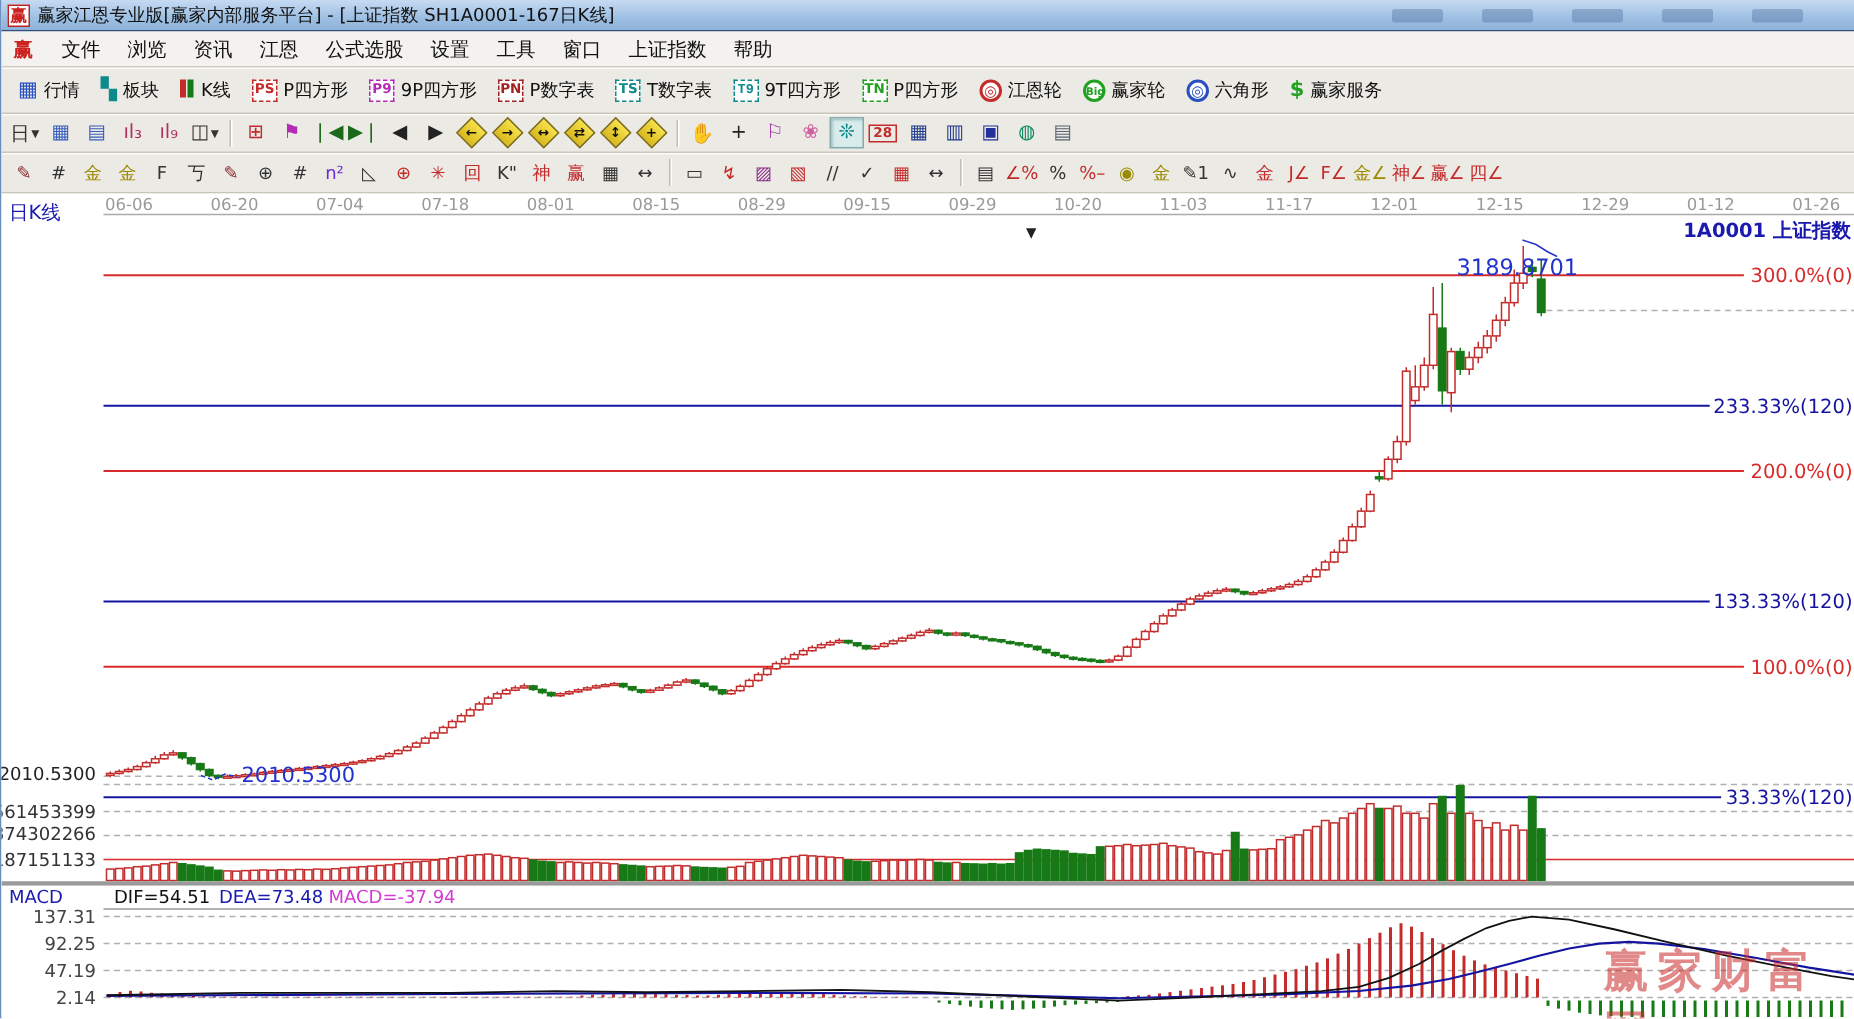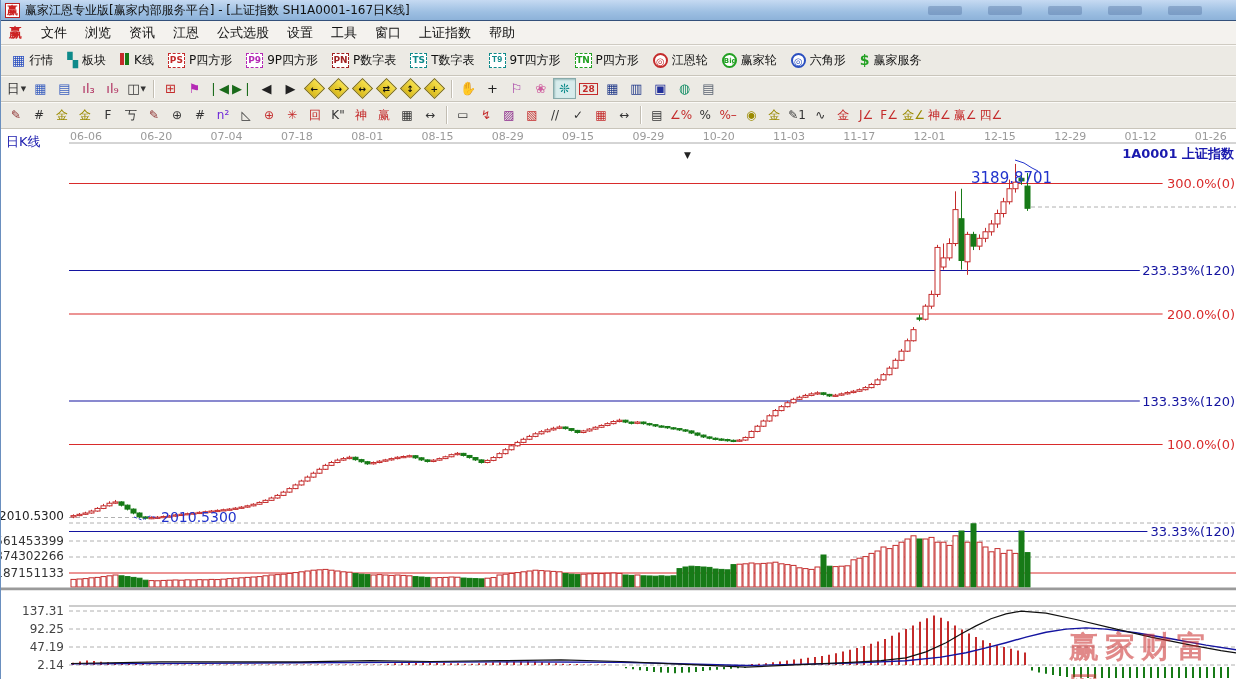--- a/index.html
+++ b/index.html
@@ -1082,16 +1082,22 @@
         <line x1="1213" y1="668" x2="1213" y2="679" stroke="#177a17" stroke-width="2"></line>
         <line x1="1220" y1="668" x2="1220" y2="679" stroke="#177a17" stroke-width="2"></line>
         <line x1="1227" y1="668" x2="1227" y2="679" stroke="#177a17" stroke-width="2"></line>
         <polyline points="70,664.9 300,663.7 500,662.9 620,663.3 745,666.5 850,664.1 905,661.7 940,658.1 965,653.7 985,648.9 1005,643.7 1025,638.1 1045,633.3 1065,630.1 1085,628.9 1105,630.1 1135,633.7 1170,639.7 1205,646.1 1236,650.9" fill="none" stroke="#1414a0" stroke-width="1.4"></polyline>
         <polyline points="70,664.5 160,662.9 300,662.9 370,661.7 430,662.5 500,661.7 560,660.9 620,662.5 690,665.7 745,668.1 800,665.7 850,663.3 880,661.7 905,658.9 925,652.9 945,643.7 960,634.9 975,626.9 990,619.7 1005,614.9 1020,612.1 1045,614.1 1075,620.5 1110,628.9 1150,638.1 1190,646.1 1220,651.7 1236,654.1" fill="none" stroke="#111111" stroke-width="1.2"></polyline>
       </svg>
     <div class="ov" id="period-label">日K线</div>
     <div class="ov" id="symbol-label">1A0001  上证指数</div>
     <div class="ov" id="high-ann">3189.8701</div>
     <div class="ov" id="low-ann">2010.5300</div>
+    <div class="ov" id="macd-row">
+      <b id="macd-name">MACD</b>
+      <b id="macd-dif">DIF=54.51</b>
+      <b id="macd-dea">DEA=73.48</b>
+      <b id="macd-macd">MACD=-37.94</b>
+    </div>
     <div class="ov" id="watermark">赢家财富网</div>
   </div>
 
 </div>
 
 </body></html>

